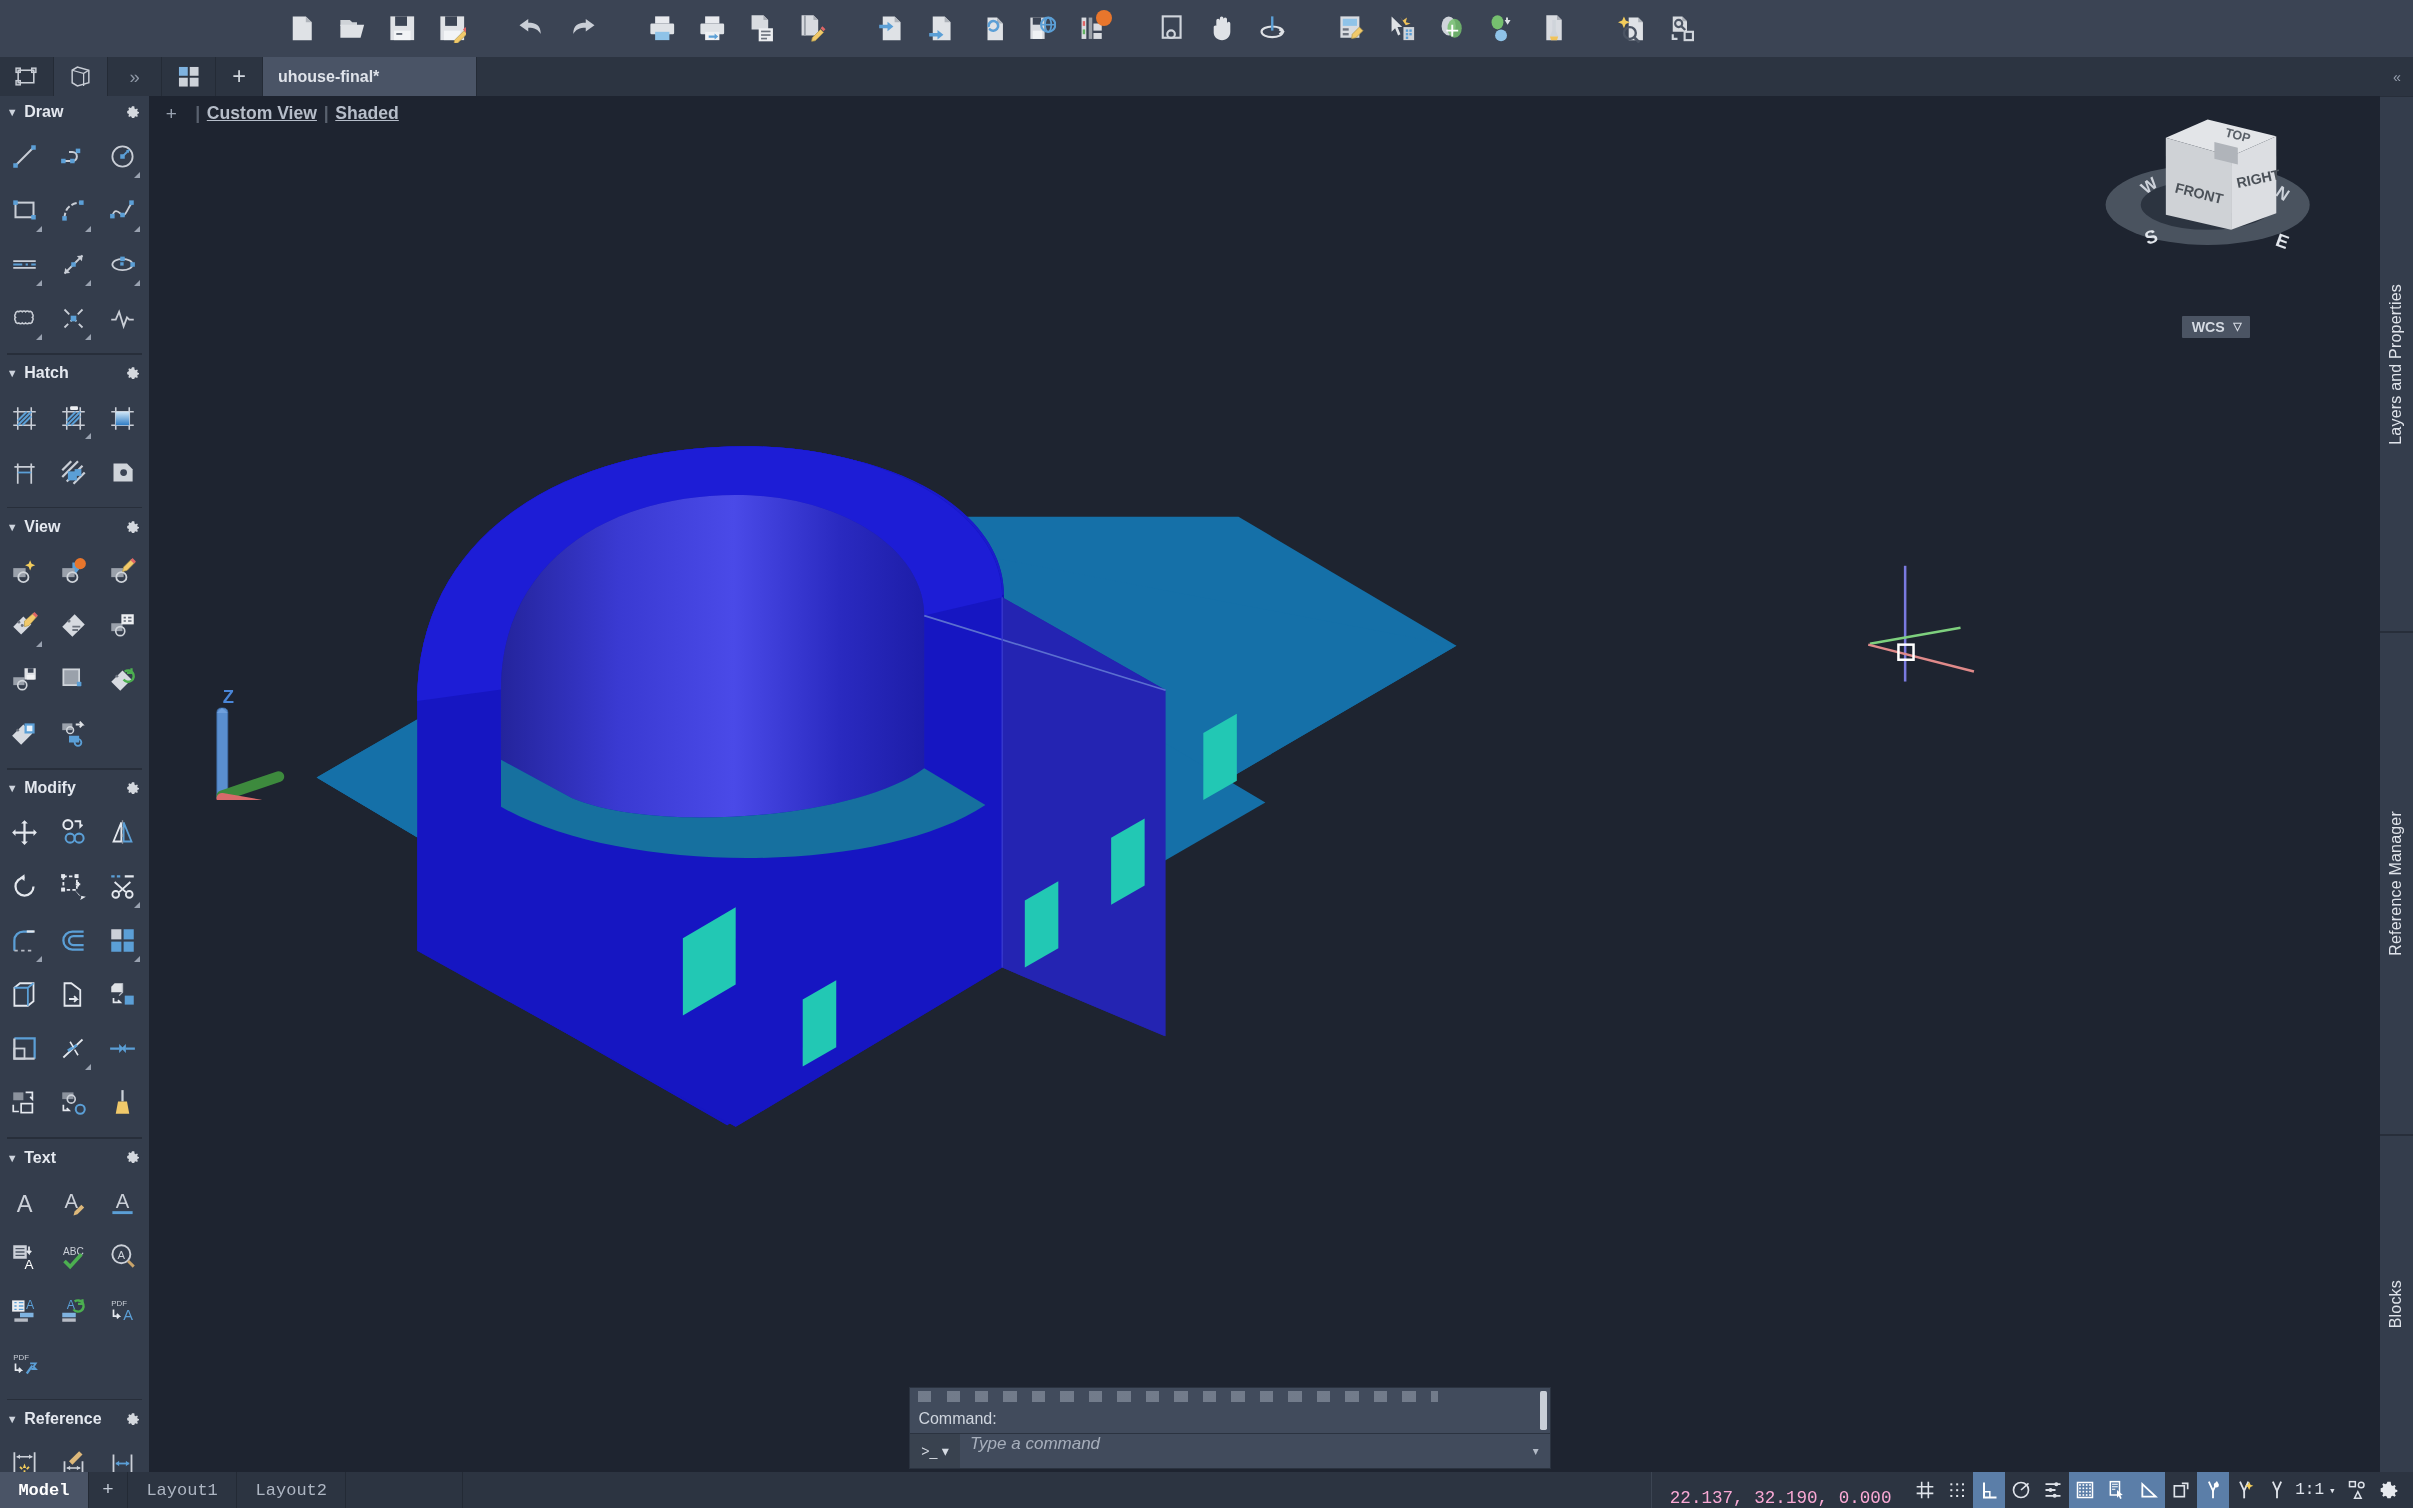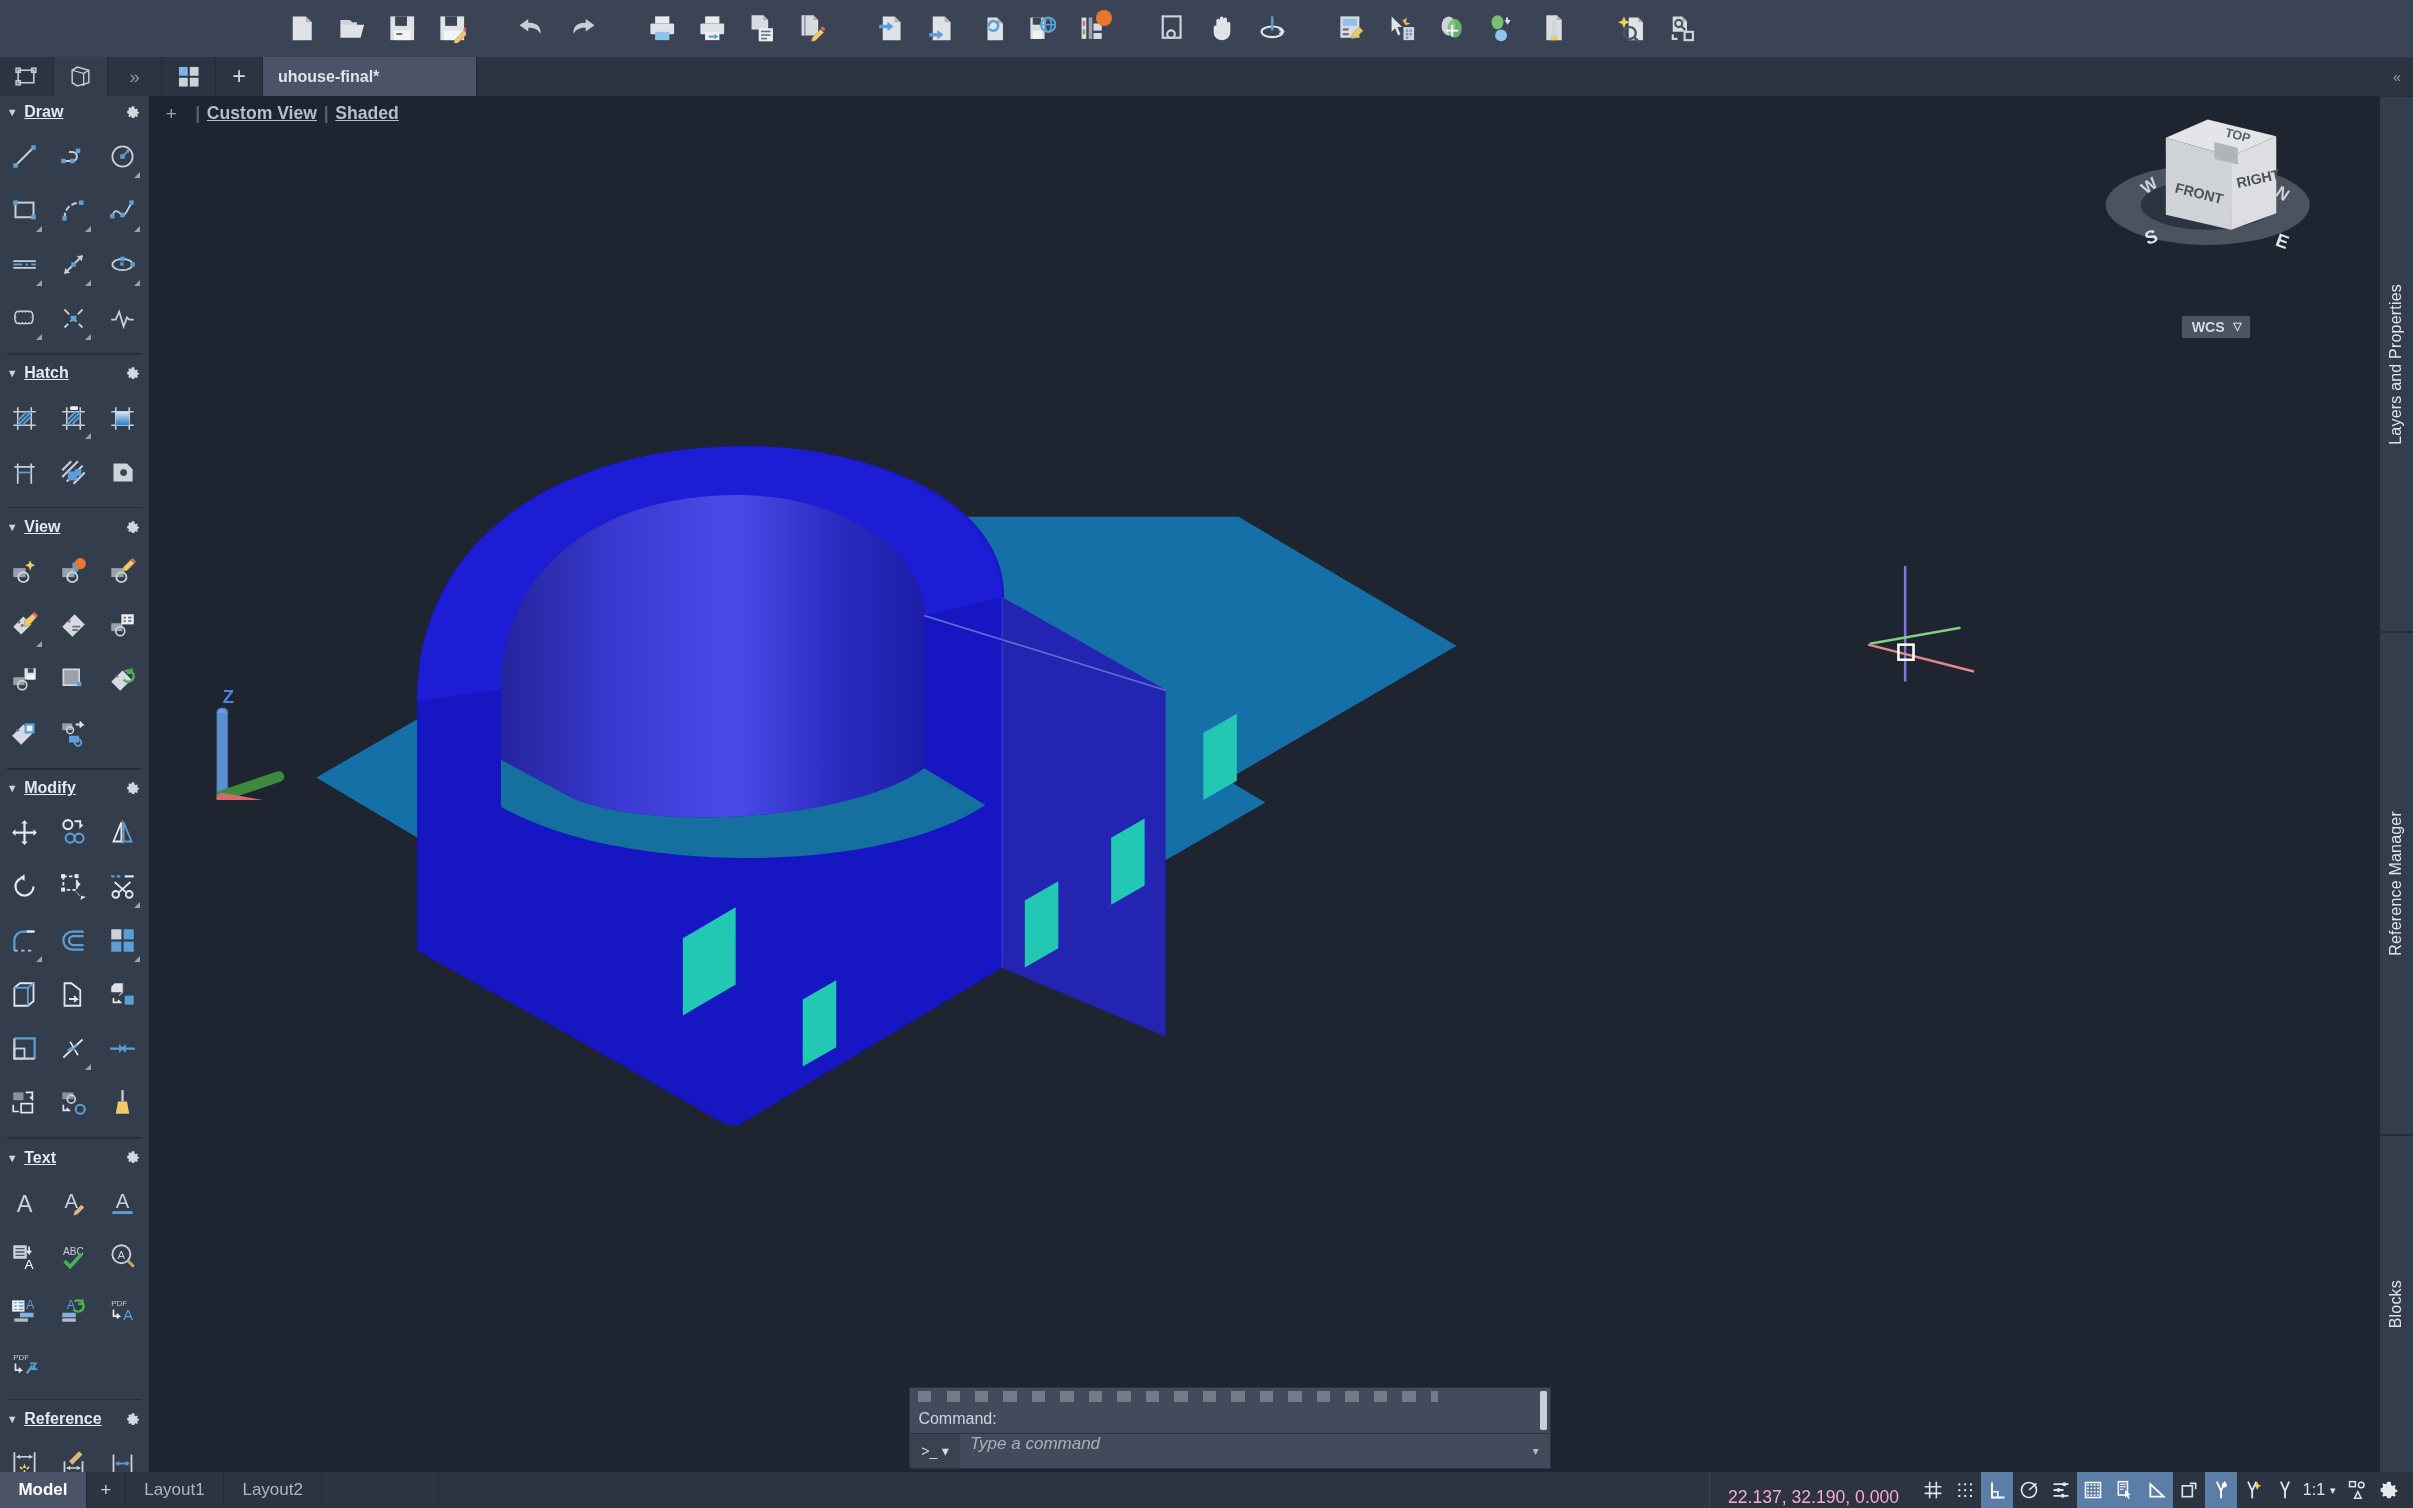--- a/index.html
+++ b/index.html
@@ -53,21 +53,21 @@
   
   #leftpanel {
     position: absolute; left: 0; top: 96px; width: 149px; height: 1377px;
     background: #343d4c; overflow: hidden;
   }
   .grp-head {
     display: flex; align-items: center; height: 32px; padding: 0 8.4px 0 6.7px;
     color: #e4e8ef; font-size: 16px; font-weight: bold;
   }
   .grp-head .caret { margin-right: 6.7px; color: #cdd3dc; font-size: 11px; }
-  .grp-head .ttl { flex: 1; text-decoration: underline; }
+  .grp-head .ttl { flex: 1; }
   .grp-head .gear { opacity: .9; cursor: pointer; }
   .icon-grid { display: flex; flex-wrap: wrap; padding: 1.7px 0 5px 0; }
   .icell {
     width: 49px; height: 54px; display: flex; align-items: center; justify-content: center;
     position: relative; cursor: pointer;
   }
   .icell .flyout {
     position: absolute; right: 6.7px; bottom: 5.9px;
     width: 0; height: 0; border-left: 6.7px solid transparent; border-bottom: 6.7px solid #99a2b0;
   }
@@ -141,21 +141,21 @@
   }
   #cmdline .field {
     flex: 1; height: 100%; display: flex; align-items: flex-start; padding-left: 10px;
     color: #a7afbc; font-size: 17px; font-style: italic; cursor: text;
   }
   #cmdline .dd { width: 28.5px; text-align: center; color: #b2bac6; font-size: 11.7px; cursor: pointer; }
 
   
   #statusbar {
     position: absolute; left: 0; bottom: 0; width: 2413px; height: 36px;
-    background: #2c3441; display: flex; align-items: stretch;
+    background: #2c3441; display: flex; align-items: stretch; font-family: Liberation Mono, monospace;
   }
   .layout-tab {
     display: flex; align-items: center; padding: 0 18.4px; font-size: 17px;
     color: #aeb6c3; border-right: 0.8px solid #232a35; cursor: pointer;
   }
   .layout-tab.active { background: #4a5466; color: #ffffff; font-weight: bold; }
   .layout-add { display:flex; align-items:center; padding: 0 13.4px; color:#c3cad5; font-size: 19px;
                 border-right: 0.8px solid #232a35; cursor: pointer; }
   .layout-filler { width: 117px; border-right: 0.8px solid #232a35; }
   .sb-spacer { flex: 1; }

